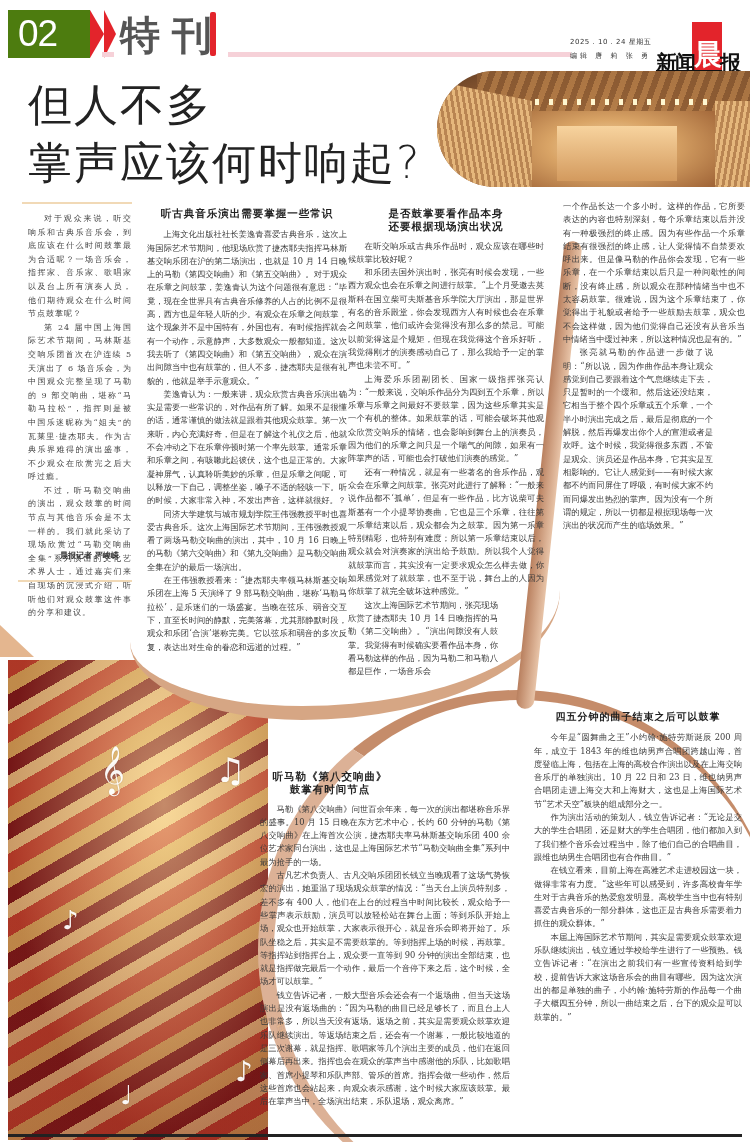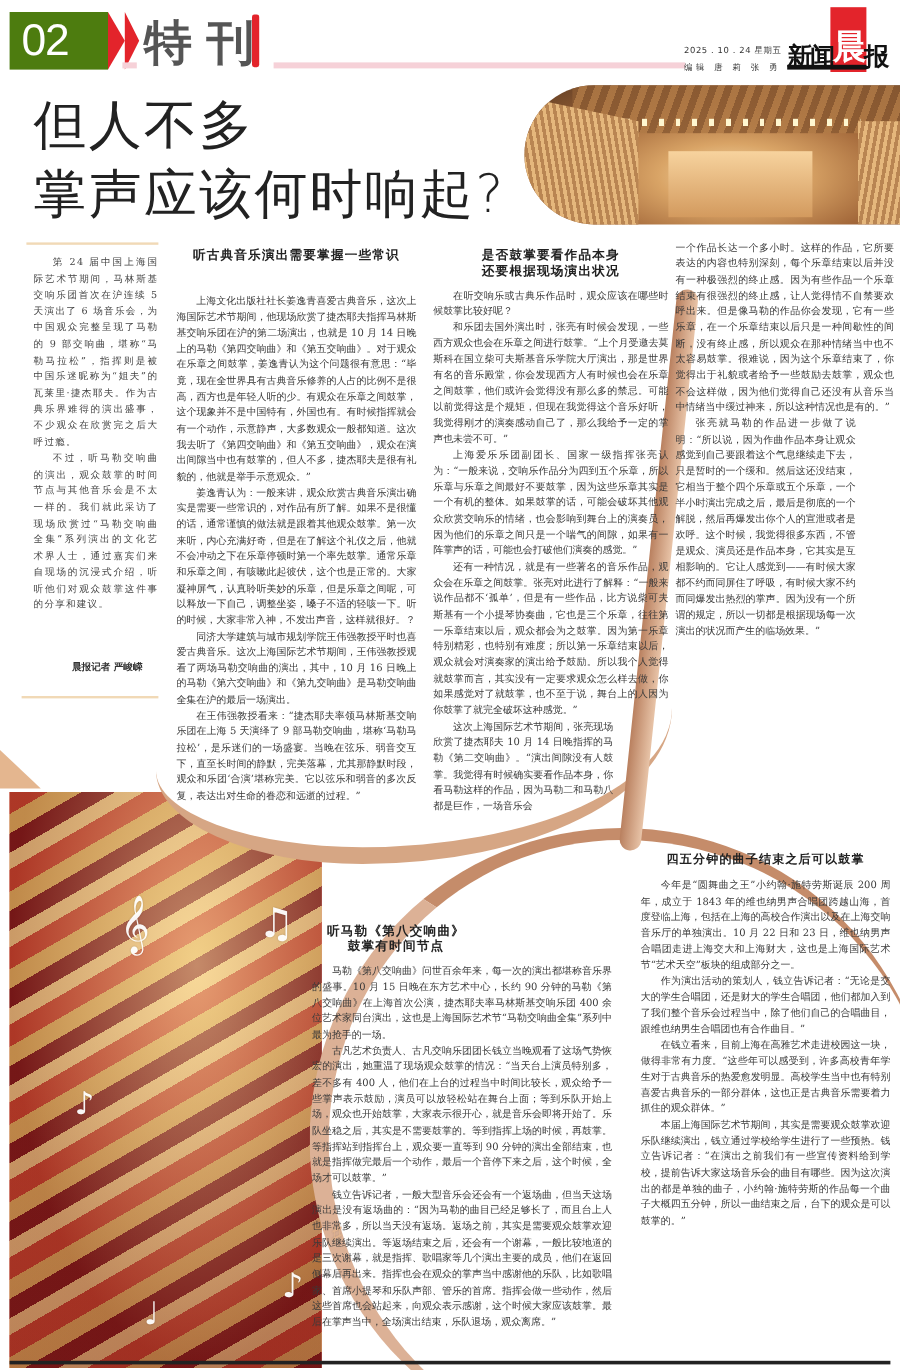--- a/index.html
+++ b/index.html
@@ -12,21 +12,21 @@
     font-family: "Liberation Sans", "DejaVu Sans", sans-serif; font-size: 37px; line-height: 48px; padding-left: 10px; font-weight: 300; letter-spacing: -1px; }
   .chev { position: absolute; top: 10px; width: 0; height: 0; border-top: 24px solid transparent; border-bottom: 24px solid transparent; }
   .chev1 { left: 90px; border-left: 14px solid #e3242b; }
   .chev2 { left: 98px; border-left: 12px solid #e3242b; }
   .section-title { position: absolute; left: 120px; top: 8px; font-family: "DejaVu Sans", sans-serif; font-weight: bold; font-size: 40px; color: #555; letter-spacing: 12px; }
   .red-tick { position: absolute; left: 210px; top: 12px; width: 6px; height: 44px; background: #e3242b; border-radius: 2px; }
   .pink-line-1 { position: absolute; left: 102px; top: 52px; width: 12px; height: 5px; background: #f6d1d8; }
   .pink-line-2 { position: absolute; left: 228px; top: 52px; width: 343px; height: 5px; background: #f6d1d8; }
   .date { position: absolute; left: 570px; top: 37px; font-family: "DejaVu Sans", sans-serif; font-size: 7px; color: #333; letter-spacing: 0.5px; }
   .editors { position: absolute; left: 570px; top: 51px; font-family: "DejaVu Sans", sans-serif; font-size: 7px; color: #333; letter-spacing: 3px; }
-  .logo { position: absolute; left: 656px; top: 6px; width: 90px; height: 54px; }
+  .logo { position: absolute; left: 656px; top: 22px; width: 90px; height: 54px; }
   .logo-red { position: absolute; left: 36px; top: 0; width: 30px; height: 54px; background: #e3242b; }
   .logo-text { position: absolute; left: 0; top: 20px; font-family: "DejaVu Serif", serif; font-weight: bold; font-size: 21px; color: #111; letter-spacing: -2px; white-space: nowrap; }
   .logo-text .big { color: #fff; font-size: 28px; position: relative; top: -6px; }
   .logo-bar { position: absolute; left: 0; top: 48px; width: 66px; height: 4px; background: #111; }
 
   
   .title { position: absolute; left: 28px; top: 76px; font-family: "DejaVu Sans", sans-serif; font-weight: 200; font-size: 44px; line-height: 58px; color: #222; letter-spacing: 2px; }
   .hall-photo { position: absolute; left: 437px; top: 71px; width: 313px; height: 116px; border-radius: 58px 0 0 58px / 58px 0 0 58px; overflow: hidden;
     background: radial-gradient(ellipse at 55% 65%, #f8dcaa 0%, #d9a466 25%, #a3683a 55%, #5c3a22 100%); }
   .hall-photo .ceil { position: absolute; left: 40px; top: 0; right: 0; height: 40px;
@@ -42,21 +42,21 @@
   
   .col { position: absolute; font-size: 8.3px; line-height: 13.3px; color: #3a3a3a; text-align: justify; }
   .col p { text-indent: 2em; }
   .col-intro { left: 28px; top: 212px; width: 104px; font-size: 8px; line-height: 13.6px; color: #444; letter-spacing: 1px; }
   .intro-top-rule { position: absolute; left: 22px; top: 202px; width: 110px; height: 1.5px; background: #f1d9b6; }
   .intro-bottom-rule { position: absolute; left: 18px; top: 580px; width: 114px; height: 1.5px; background: #f1d9b6; }
   .byline { position: absolute; left: 60px; top: 550px; width: 72px; text-align: left; font-family: "DejaVu Sans", sans-serif; font-size: 8px; font-weight: bold; color: #333; }
 
   .h-sub { font-family: "DejaVu Sans", sans-serif; font-weight: bold; font-size: 10.5px; color: #222; text-align: center; letter-spacing: 1px; }
   .col-a { left: 147px; top: 207px; width: 200px; }
-  .col-b { left: 361px; top: 207px; width: 196px; }
+  .col-b { left: 348px; top: 207px; width: 196px; }
   .col-c { left: 563px; top: 200px; width: 182px; }
   .col-d { left: 260px; top: 770px; width: 250px; }
   .col-e { left: 534px; top: 710px; width: 208px; }
 
   
   .theatre { position: absolute; left: 8px; top: 660px; width: 260px; height: 480px; overflow: hidden;
     background:
       linear-gradient(160deg, rgba(255,255,255,0) 40%, rgba(120,20,20,.25) 100%),
       repeating-linear-gradient(150deg, #c9452e 0 16px, #e2b35e 16px 30px, #7e1a1a 30px 44px, #f0c984 44px 56px),
       #b4412a; }
@@ -108,28 +108,29 @@
 
 <div class="note" style="left:100px;top:745px;font-size:42px;">𝄞</div>
 <div class="note" style="left:215px;top:750px;font-size:34px;">♫</div>
 <div class="note" style="left:62px;top:905px;font-size:26px;">♪</div>
 <div class="note" style="left:120px;top:1080px;font-size:26px;">♩</div>
 <div class="note" style="left:235px;top:1055px;font-size:28px;">♪</div>
 <div class="note" style="left:275px;top:1015px;font-size:24px;color:#e3b48e;">♯</div>
 
 <div class="intro-top-rule"></div>
 <div class="col col-intro">
+  <p>对于观众来说，听交响乐和古典乐音乐会，到底应该在什么时间鼓掌最为合适呢？一场音乐会，指挥家、音乐家、歌唱家以及台上所有演奏人员，他们期待观众在什么时间节点鼓掌呢？</p>
   <p>第 24 届中国上海国际艺术节期间，马林斯基交响乐团首次在沪连续 5 天演出了 6 场音乐会，为中国观众完整呈现了马勒的 9 部交响曲，堪称“马勒马拉松”，指挥则是被中国乐迷昵称为“姐夫”的瓦莱里·捷杰耶夫。作为古典乐界难得的演出盛事，不少观众在欣赏完之后大呼过瘾。</p>
   <p>不过，听马勒交响曲的演出，观众鼓掌的时间节点与其他音乐会是不太一样的。我们就此采访了现场欣赏过“马勒交响曲全集”系列演出的文化艺术界人士，通过嘉宾们来自现场的沉浸式介绍，听听他们对观众鼓掌这件事的分享和建议。</p>
 </div>
 <div class="byline">晨报记者 严峻嵘</div>
 <div class="intro-bottom-rule"></div>
 
 <div class="col col-a">
-  <div class="h-sub" style="margin-bottom:24px">听古典音乐演出需要掌握一些常识</div>
+  <div class="h-sub" style="margin-bottom:8px">听古典音乐演出需要掌握一些常识</div>
   <p>上海文化出版社社长姜逸青喜爱古典音乐，这次上海国际艺术节期间，他现场欣赏了捷杰耶夫指挥马林斯基交响乐团在沪的第二场演出，也就是 10 月 14 日晚上的马勒《第四交响曲》和《第五交响曲》。对于观众在乐章之间鼓掌，姜逸青认为这个问题很有意思：“毕竟，现在全世界具有古典音乐修养的人占的比例不是很高，西方也是年轻人听的少。有观众在乐章之间鼓掌，这个现象并不是中国特有，外国也有。有时候指挥就会有一个动作，示意静声，大多数观众一般都知道。这次我去听了《第四交响曲》和《第五交响曲》，观众在演出间隙当中也有鼓掌的，但人不多，捷杰耶夫是很有礼貌的，他就是举手示意观众。”</p>
   <p>姜逸青认为：一般来讲，观众欣赏古典音乐演出确实是需要一些常识的，对作品有所了解。如果不是很懂的话，通常谨慎的做法就是跟着其他观众鼓掌。第一次来听，内心充满好奇，但是在了解这个礼仪之后，他就不会冲动之下在乐章停顿时第一个率先鼓掌。通常乐章和乐章之间，有咳嗽此起彼伏，这个也是正常的。大家凝神屏气，认真聆听美妙的乐章，但是乐章之间呢，可以释放一下自己，调整坐姿，嗓子不适的轻咳一下。听的时候，大家非常入神，不发出声音，这样就很好。？</p>
   <p>同济大学建筑与城市规划学院王伟强教授平时也喜爱古典音乐。这次上海国际艺术节期间，王伟强教授观看了两场马勒交响曲的演出，其中，10 月 16 日晚上的马勒《第六交响曲》和《第九交响曲》是马勒交响曲全集在沪的最后一场演出。</p>
   <p>在王伟强教授看来：“捷杰耶夫率领马林斯基交响乐团在上海 5 天演绎了 9 部马勒交响曲，堪称‘马勒马拉松’，是乐迷们的一场盛宴。当晚在弦乐、弱音交互下，直至长时间的静默，完美落幕，尤其那静默时段，观众和乐团‘合演’堪称完美。它以弦乐和弱音的多次反复，表达出对生命的眷恋和远逝的过程。”</p>
 </div>
 
 <div class="col col-b">
   <div class="h-sub">是否鼓掌要看作品本身</div>
   <div class="h-sub" style="margin-bottom:6px">还要根据现场演出状况</div>
   <p>在听交响乐或古典乐作品时，观众应该在哪些时候鼓掌比较好呢？</p>
@@ -141,21 +142,21 @@
 
 <div class="col col-c">
   <p style="text-indent:0">一个作品长达一个多小时。这样的作品，它所要表达的内容也特别深刻，每个乐章结束以后并没有一种极强烈的终止感。因为有些作品一个乐章结束有很强烈的终止感，让人觉得情不自禁要欢呼出来。但是像马勒的作品你会发现，它有一些乐章，在一个乐章结束以后只是一种间歇性的间断，没有终止感，所以观众在那种情绪当中也不太容易鼓掌。很难说，因为这个乐章结束了，你觉得出于礼貌或者给予一些鼓励去鼓掌，观众也不会这样做，因为他们觉得自己还没有从音乐当中情绪当中缓过神来，所以这种情况也是有的。”</p>
   <p style="width:150px">张亮就马勒的作品进一步做了说明：“所以说，因为作曲作品本身让观众感觉到自己要跟着这个气息继续走下去，只是暂时的一个缓和。然后这还没结束，它相当于整个四个乐章或五个乐章，一个半小时演出完成之后，最后是彻底的一个解脱，然后再爆发出你个人的宣泄或者是欢呼。这个时候，我觉得很多东西，不管是观众、演员还是作品本身，它其实是互相影响的。它让人感觉到——有时候大家都不约而同屏住了呼吸，有时候大家不约而同爆发出热烈的掌声。因为没有一个所谓的规定，所以一切都是根据现场每一次演出的状况而产生的临场效果。”</p>
 </div>
 
 <div class="col col-d">
   <div class="h-sub" style="margin-left:-40px;width:220px">听马勒《第八交响曲》</div>
   <div class="h-sub" style="margin-left:-40px;width:220px;margin-bottom:6px">鼓掌有时间节点</div>
   <div style="width:250px">
-    <p>马勒《第八交响曲》问世百余年来，每一次的演出都堪称音乐界的盛事。10 月 15 日晚在东方艺术中心，长约 90 分钟的马勒《第八交响曲》在上海首次公演，捷杰耶夫率马林斯基交响乐团 400 余位艺术家同台演出，这也是上海国际艺术节“马勒交响曲全集”系列中最为抢手的一场。</p>
+    <p>马勒《第八交响曲》问世百余年来，每一次的演出都堪称音乐界的盛事。10 月 15 日晚在东方艺术中心，长约 60 分钟的马勒《第八交响曲》在上海首次公演，捷杰耶夫率马林斯基交响乐团 400 余位艺术家同台演出，这也是上海国际艺术节“马勒交响曲全集”系列中最为抢手的一场。</p>
     <p>古凡艺术负责人、古凡交响乐团团长钱立当晚观看了这场气势恢宏的演出，她重温了现场观众鼓掌的情况：“当天台上演员特别多，差不多有 400 人，他们在上台的过程当中时间比较长，观众给予一些掌声表示鼓励，演员可以放轻松站在舞台上面；等到乐队开始上场，观众也开始鼓掌，大家表示很开心，就是音乐会即将开始了。乐队坐稳之后，其实是不需要鼓掌的。等到指挥上场的时候，再鼓掌。等指挥站到指挥台上，观众要一直等到 90 分钟的演出全部结束，也就是指挥做完最后一个动作，最后一个音停下来之后，这个时候，全场才可以鼓掌。”</p>
     <p>钱立告诉记者，一般大型音乐会还会有一个返场曲，但当天这场演出是没有返场曲的：“因为马勒的曲目已经足够长了，而且台上人也非常多，所以当天没有返场。返场之前，其实是需要观众鼓掌欢迎乐队继续演出。等返场结束之后，还会有一个谢幕，一般比较地道的是三次谢幕，就是指挥、歌唱家等几个演出主要的成员，他们在返回侧幕后再出来。指挥也会在观众的掌声当中感谢他的乐队，比如歌唱家、首席小提琴和乐队声部、管乐的首席。指挥会做一些动作，然后这些首席也会站起来，向观众表示感谢，这个时候大家应该鼓掌。最后在掌声当中，全场演出结束，乐队退场，观众离席。”</p>
   </div>
 </div>
 
 <div class="col col-e">
   <div class="h-sub" style="margin-bottom:8px;font-size:10px">四五分钟的曲子结束之后可以鼓掌</div>
   <p>今年是“圆舞曲之王”小约翰·施特劳斯诞辰 200 周年，成立于 1843 年的维也纳男声合唱团跨越山海，首度登临上海，包括在上海的高校合作演出以及在上海交响音乐厅的单独演出。10 月 22 日和 23 日，维也纳男声合唱团走进上海交大和上海财大，这也是上海国际艺术节“艺术天空”板块的组成部分之一。</p>
   <p>作为演出活动的策划人，钱立告诉记者：“无论是交大的学生合唱团，还是财大的学生合唱团，他们都加入到了我们整个音乐会过程当中，除了他们自己的合唱曲目，跟维也纳男生合唱团也有合作曲目。”</p>
   <p>在钱立看来，目前上海在高雅艺术走进校园这一块，做得非常有力度。“这些年可以感受到，许多高校青年学生对于古典音乐的热爱愈发明显。高校学生当中也有特别喜爱古典音乐的一部分群体，这也正是古典音乐需要着力抓住的观众群体。”</p>

